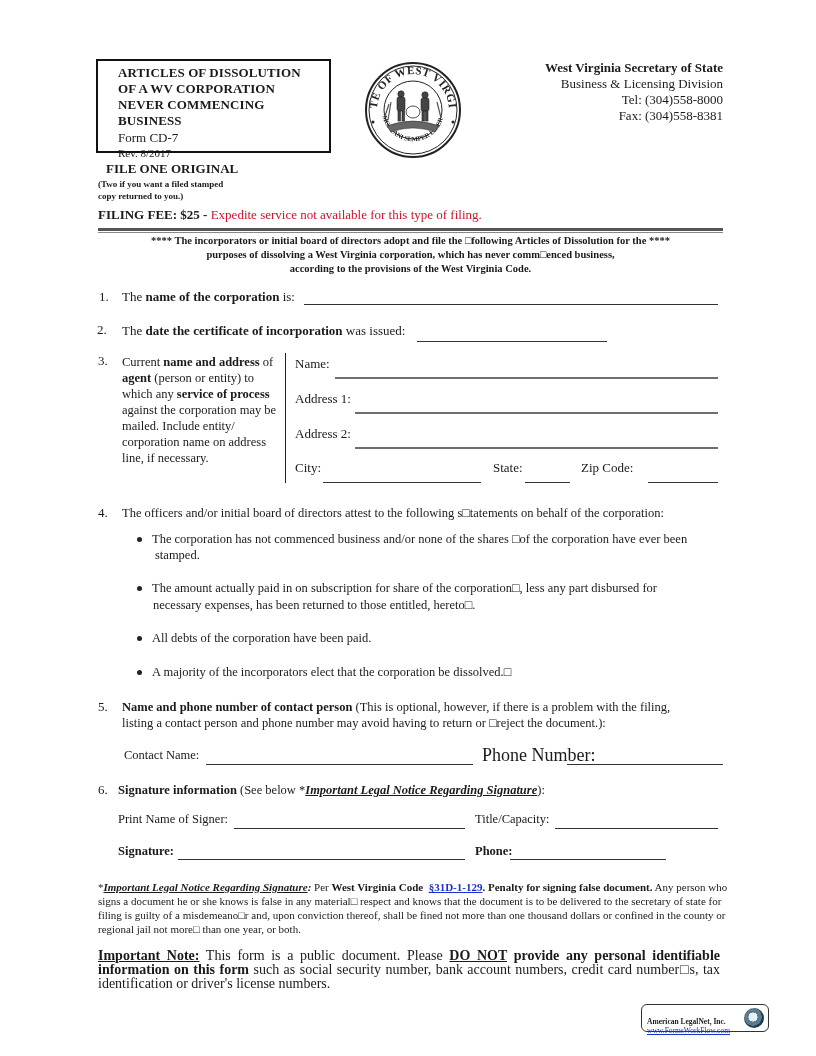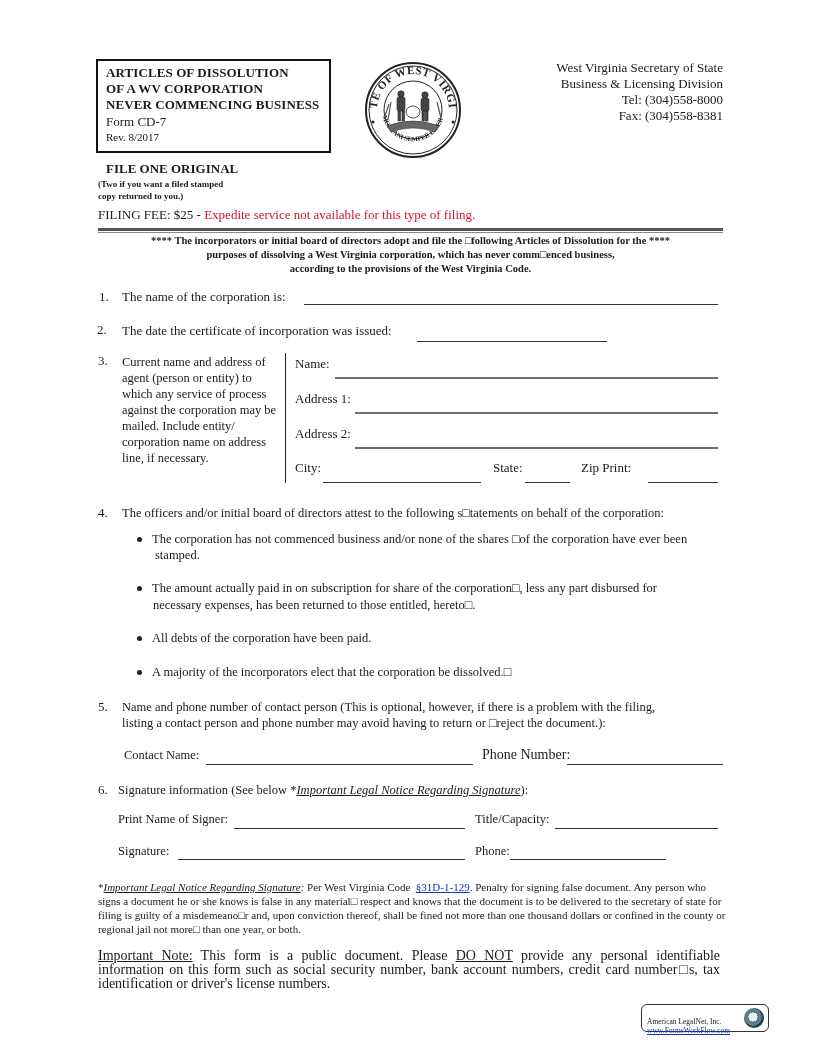--- a/index.html
+++ b/index.html
@@ -4,33 +4,33 @@
   <style>
     * { box-sizing: border-box; margin: 0; padding: 0; }
     html, body { width: 816px; height: 1056px; background: #ffffff; }
     body {
       position: relative;
       font-family: "Liberation Serif", "DejaVu Serif", serif;
       color: #1a1a1a;
       overflow: hidden;
     }
     .abs { position: absolute; }
-    .b { font-weight: normal; }
+    .b { font-weight: bold; }
     .u { text-decoration: underline; }
     .i { font-style: italic; }
     .red { color: #d0142c; }
     .link { color: #1a31c8; text-decoration: underline; }
     .uline { position: absolute; height: 1px; background: #333; }
     .uline.grey { background: #6e6e6e; height: 2px; }
 
     
     #title-box {
       left: 96px; top: 59px; width: 235px; height: 94px;
       border: 2px solid #111;
-      padding: 4px 0 0 8px;
+      padding: 4px 0 0 20px;
       line-height: 16px;
     }
     #title-box .t { font-weight: bold; font-size: 13px; letter-spacing: 0.1px; }
     #title-box .f { font-size: 13px; margin-top: 1px; }
     #title-box .r { font-size: 11px; line-height: 14px; }
 
     
     #seal { left: 361px; top: 60px; width: 104px; height: 100px; }
 
     
@@ -161,21 +161,21 @@
 <div class="txt" style="left:295px; top:391px;">Address 1:</div>
 <div class="uline grey" style="left:355px; top:412px; width:363px;"></div>
 
 <div class="txt" style="left:295px; top:426px;">Address 2:</div>
 <div class="uline grey" style="left:355px; top:447px; width:363px;"></div>
 
 <div class="txt" style="left:295px; top:460px;">City:</div>
 <div class="uline" style="left:323px; top:482px; width:158px;"></div>
 <div class="txt" style="left:493px; top:460px;">State:</div>
 <div class="uline" style="left:525px; top:482px; width:45px;"></div>
-<div class="txt" style="left:581px; top:460px;">Zip Print:</div>
+<div class="txt" style="left:581px; top:460px;">Zip Code:</div>
 <div class="uline" style="left:648px; top:482px; width:70px;"></div>
 
 <div class="num" style="left:98px; top:505px;">4.</div>
 <div class="txt" style="left:122px; top:505px; font-size:12.5px;">The officers and/or initial board of directors attest to the following s□tatements on behalf of the corporation:</div>
 
 <div class="bullet-dot" style="left:137px; top:537px;"></div>
 <div class="txt" style="left:152px; top:531px; font-size:12.5px;">The corporation has not commenced business and/or none of the shares □of the corporation have ever been</div>
 <div class="txt" style="left:155px; top:547px; font-size:12.5px;">stamped.</div>
 
 <div class="bullet-dot" style="left:137px; top:586px;"></div>
@@ -187,21 +187,21 @@
 
 <div class="bullet-dot" style="left:137px; top:670px;"></div>
 <div class="txt" style="left:152px; top:664px; font-size:12.5px;">A majority of the incorporators elect that the corporation be dissolved.□</div>
 
 <div class="num" style="left:98px; top:699px;">5.</div>
 <div class="txt" style="left:122px; top:699px; font-size:12.5px;"><span class="b">Name and phone number of contact person</span><span> (This is optional, however, if there is a problem with the filing,</span></div>
 <div class="txt" style="left:122px; top:715px; font-size:12.5px;">listing a contact person and phone number may avoid having to return or □reject the document.):</div>
 
 <div class="txt" style="left:124px; top:747px; font-size:12.5px;">Contact Name:</div>
 <div class="uline" style="left:206px; top:764px; width:267px;"></div>
-<div class="txt" style="left:482px; top:747px; font-size:14px;">Phone Number:</div>
+<div class="txt" style="left:482px; top:747px; font-size:18px;">Phone Number:</div>
 <div class="uline" style="left:567px; top:764px; width:156px;"></div>
 
 <div class="num" style="left:98px; top:782px;">6.</div>
 <div class="txt" style="left:118px; top:782px; font-size:12.5px;"><span class="b">Signature information</span><span> (See below *</span><span class="b i u">Important Legal Notice Regarding Signature</span><span>):</span></div>
 
 <div class="txt" style="left:118px; top:811px; font-size:12.5px;">Print Name of Signer:</div>
 <div class="uline" style="left:234px; top:828px; width:231px;"></div>
 <div class="txt" style="left:475px; top:811px; font-size:12.5px;">Title/Capacity:</div>
 <div class="uline" style="left:555px; top:828px; width:163px;"></div>
 

